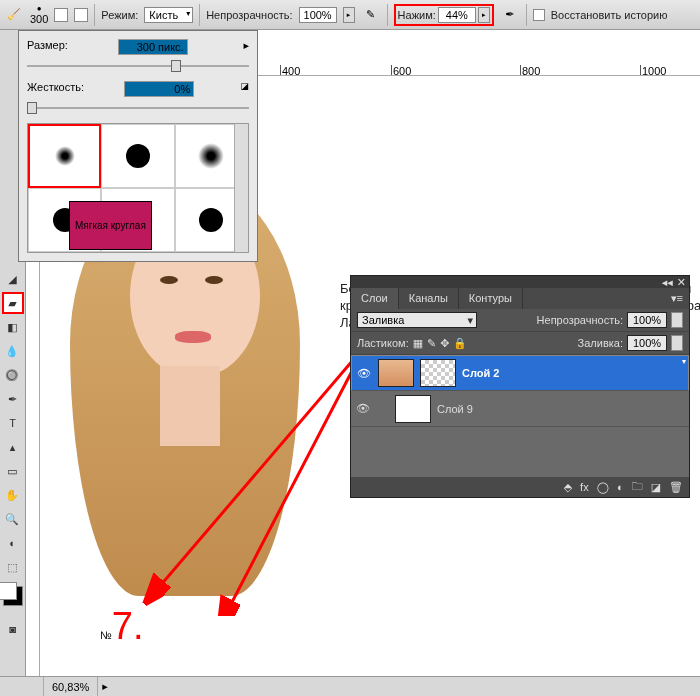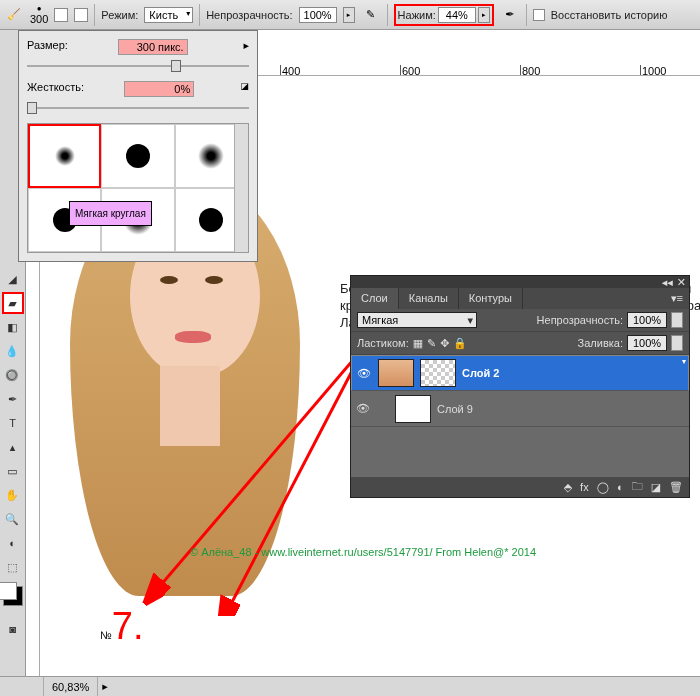--- a/index.html
+++ b/index.html
@@ -11,31 +11,31 @@
 .sep{width:1px;height:22px;background:#aaa}
 .lbl{color:#222}
 .sel{background:#fff;border:1px solid #888;padding:1px 14px 1px 4px;position:relative}
 .sel:after{content:"▾";position:absolute;right:2px;top:1px;font-size:8px}
 .inp{background:#fff;border:1px solid #888;width:38px;padding:1px 2px;text-align:center}
 .arr-btn{width:12px;height:16px;background:#ddd;border:1px solid #888;display:inline-flex;align-items:center;justify-content:center;font-size:7px}
 .hl-red{border:2px solid red;padding:1px 2px;display:flex;align-items:center;gap:2px}
 .chk{width:12px;height:12px;border:1px solid #888;background:#fff;display:inline-block}
 .brush-panel{position:absolute;top:30px;left:18px;width:240px;background:#e8e8e8;border:1px solid #777;padding:8px;z-index:10}
 .bp-row{display:flex;justify-content:space-between;margin-bottom:4px}
-.bp-inp{width:70px;background:#fca5a5;border:1px solid #999;padding:1px 3px;text-align:right}
+.bp-inp{width:70px;background:#0369a1;border:1px solid #999;padding:1px 3px;text-align:right}
 .slider{height:14px;position:relative;margin-bottom:8px}
 .slider:before{content:"";position:absolute;top:6px;left:0;right:0;height:2px;background:#aaa}
 .thumb{position:absolute;width:10px;height:12px;background:#ddd;border:1px solid #666;top:1px}
 .presets{background:#fff;border:1px solid #999;display:grid;grid-template-columns:repeat(3,1fr);position:relative}
 .preset{height:64px;border:1px solid #ccc;display:flex;align-items:center;justify-content:center;background:#fff}
 .preset.sel-red{border:2px solid red}
 .dot-soft{width:20px;height:20px;background:radial-gradient(circle,#000 20%,transparent 70%)}
 .dot-hard{width:24px;height:24px;background:#000;border-radius:50%}
 .scrollv{position:absolute;right:0;top:0;bottom:0;width:14px;background:#ddd;border-left:1px solid #aaa}
-.tooltip{position:absolute;background:#f0abfc;border:1px solid #000;padding:6px 5px;font-size:10px;z-index:20}
+.tooltip{position:absolute;background:#be185d;border:1px solid #000;padding:18px 5px;font-size:10px;z-index:20}
 .left-tools{position:absolute;left:0;top:30px;width:26px;bottom:20px;background:#d8d8d8;border-right:1px solid #999;display:flex;flex-direction:column;align-items:center;padding-top:238px;gap:2px}
 .lt-btn{width:22px;height:22px;border:1px solid transparent;display:flex;align-items:center;justify-content:center;color:#333}
 .lt-btn.act{border:2px solid red;background:#fff}
 .ruler-h{position:absolute;top:60px;left:40px;right:0;height:16px;background:#fff;border-bottom:1px solid #aaa;font-size:8px;display:flex;align-items:flex-end;overflow:hidden}
 .ruler-h span{position:absolute;border-left:1px solid #555;padding-left:1px;height:10px}
 .ruler-v{position:absolute;top:76px;left:26px;width:14px;bottom:20px;background:#fff;border-right:1px solid #aaa}
 .canvas{position:absolute;top:76px;left:40px;right:0;bottom:20px;background:#fff;overflow:hidden}
 .rose{position:absolute;top:120px;left:20px;width:60px;height:60px;background:radial-gradient(circle at 40% 40%,#e62020,#a00000);border-radius:50% 40% 50% 45%;box-shadow:0 0 8px rgba(200,0,0,.5)}
 .hair{position:absolute;top:100px;left:30px;width:230px;height:420px;background:linear-gradient(180deg,#d4a560,#b87f3a);border-radius:50% 50% 30% 30%/40% 40% 60% 60%;opacity:.9}
 .face{position:absolute;top:140px;left:90px;width:130px;height:160px;background:#f5d0b8;border-radius:50%/55%}
@@ -154,21 +154,21 @@
   <div class="lt-btn">◐</div>
   <div class="lt-btn">⬚</div>
   <div style="margin-top:6px;width:20px;height:20px;background:#000;border:1px solid #888;position:relative">
       <div style="position:absolute;top:-5px;left:-5px;width:18px;height:18px;background:#fff;border:1px solid #888"></div>
     </div>
   <div class="lt-btn" style="margin-top:10px">◙</div>
 </div>
 
 <div class="ruler-h">
   <span style="left:240px">400</span>
-  <span style="left:360px">600</span>
+  <span style="left:351px">600</span>
   <span style="left:480px">800</span>
   <span style="left:600px">1000</span>
 </div>
 <div class="ruler-v"></div>
 
 <div class="canvas">
   <div class="hair"></div>
   <div class="face"></div>
   <div class="eye l"></div>
   <div class="eye r"></div>
@@ -181,40 +181,39 @@
   <svg class="arrow" style="top:260px;left:90px" width="260" height="280">
     <defs>
         <marker id="ah" markerWidth="10" markerHeight="10" refX="2" refY="3" orient="auto">
           <path d="M0,0 L0,6 L8,3 z" fill="red"></path>
         </marker>
       </defs>
     <line x1="235" y1="10" x2="30" y2="250" marker-end="url(#ah)"></line>
     <line x1="235" y1="10" x2="100" y2="270" marker-end="url(#ah)"></line>
   </svg>
 
-  <div class="wm">© Алёна_48 - www.liveinternet.ru/users/5147791/ From Helen@* 2014</div>
 
   <div class="num7">
     <span class="n">№</span><span class="s">7</span><span class="s">.</span>
   </div>
 </div>
 
 <div class="layers">
   <div class="lay-top">
     <span>◂◂</span>
     <span>✕</span>
   </div>
   <div class="lay-tabs">
     <div class="lay-tab act">Слои</div>
     <div class="lay-tab">Каналы</div>
     <div class="lay-tab">Контуры</div>
     <span style="margin-left:auto;padding:4px 6px">▾≡</span>
   </div>
   <div class="lay-row">
-    <span class="lay-sel2">Мягкая</span>
+    <span class="lay-sel2">Заливка</span>
     <span style="margin-left:auto">Непрозрачность:</span>
     <span class="lay-inp">100%</span>
     <span class="arr-btn">▸</span>
   </div>
   <div class="lay-row">
     <span>Ластиком:</span>
     <span>▦</span>
     <span>✎</span>
     <span>✥</span>
     <span>🔒</span>

